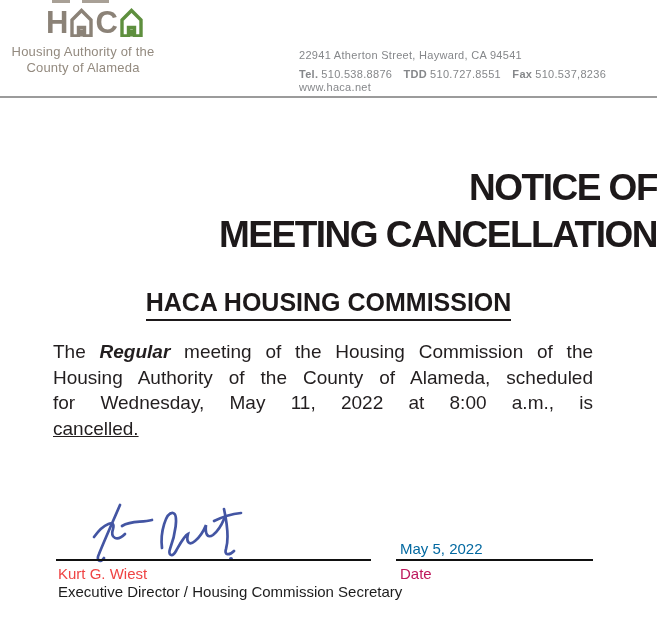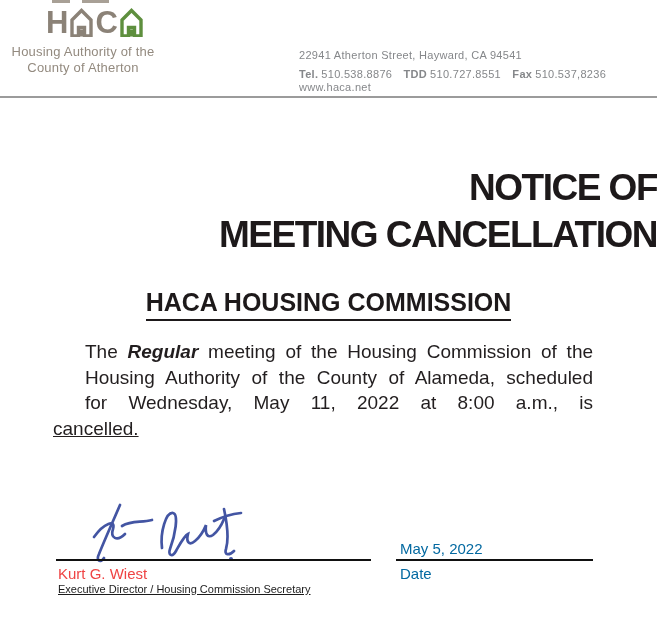--- a/index.html
+++ b/index.html
@@ -42,32 +42,32 @@
   .subtitle {
     position:absolute; left:0; top:274px; width:657px; text-align:center;
     font-size:25px; font-weight:bold; color:#1d191a;margin-top:14px;
   }
   .subtitle .u { display:inline-block; border-bottom:2.5px solid #1d191a; padding-bottom:2px; }
 
   .bodytext {
     position:absolute; left:53px; top:339px; width:540px;
     font-size:19px; line-height:25.5px; color:#221e1f;
   }
-  .jline { text-align:justify; text-align-last:justify;margin-left:32px; }
+  .jline { text-align:justify; text-align-last:justify; }
   .lline { text-align:left;text-decoration:underline; }
   .emph  { font-weight:bold; font-style:italic; }
 
   
   .sig-ink { position:absolute; left:78px; top:502px; }
   .sig-line  { position:absolute; left:56px; top:559px; width:315px; height:2px; background:#111111; }
   .date-line { position:absolute; left:396px; top:559px; width:197px; height:2px; background:#111111; }
   .signer-name  { position:absolute; left:58px; top:565px; font-size:15px; color:#ef4444; }
-  .signer-title { position:absolute; left:58px; top:583px; font-size:11px; color:#1c1c1c;text-decoration:underline; }
+  .signer-title { position:absolute; left:58px; top:583px; font-size:15px; color:#1c1c1c; }
   .date-value { position:absolute; left:400px; top:540px; font-size:15px; color:#0369a1; }
-  .date-label { position:absolute; left:400px; top:565px; font-size:15px; color:#0369a1; }
+  .date-label { position:absolute; left:400px; top:565px; font-size:15px; color:#be185d; }
 </style>
 </head>
 <body>
 
 <div class="page">
 
   <div class="crop-mark m1"></div>
   <div class="crop-mark m2"></div>
 
   <div class="logo-row">
@@ -77,21 +77,21 @@
       <rect x="9.6" y="21.5" width="3.8" height="7" fill="#8b8277"></rect>
     </svg>
     <span>C</span>
     <svg class="house" width="23" height="29" viewBox="0 0 23 29">
       <path d="M2 28 L2 12 L11.5 2.5 L21 12 L21 28 L14.5 28 L14.5 19.5 L8.5 19.5 L8.5 28 Z" fill="none" stroke="#5e8f3e" stroke-width="3.4" stroke-linejoin="miter"></path>
       <rect x="9.6" y="21.5" width="3.8" height="7" fill="#5e8f3e"></rect>
     </svg>
   </div>
   <div class="tagline">
     <div>Housing Authority of the</div>
-    <div>County of Atherton</div>
+    <div>County of Alameda</div>
   </div>
 
   <div class="contact">
     <div class="addr">22941 Atherton Street, Hayward, CA 94541</div>
     <div class="phones">
       <span class="lbl">Tel.</span><span class="num">510.538.8876</span>
       <span class="lbl">TDD</span><span class="num">510.727.8551</span>
       <span class="lbl">Fax</span><span class="num">510.537,8236</span>
       <span>www.haca.net</span>
     </div>

